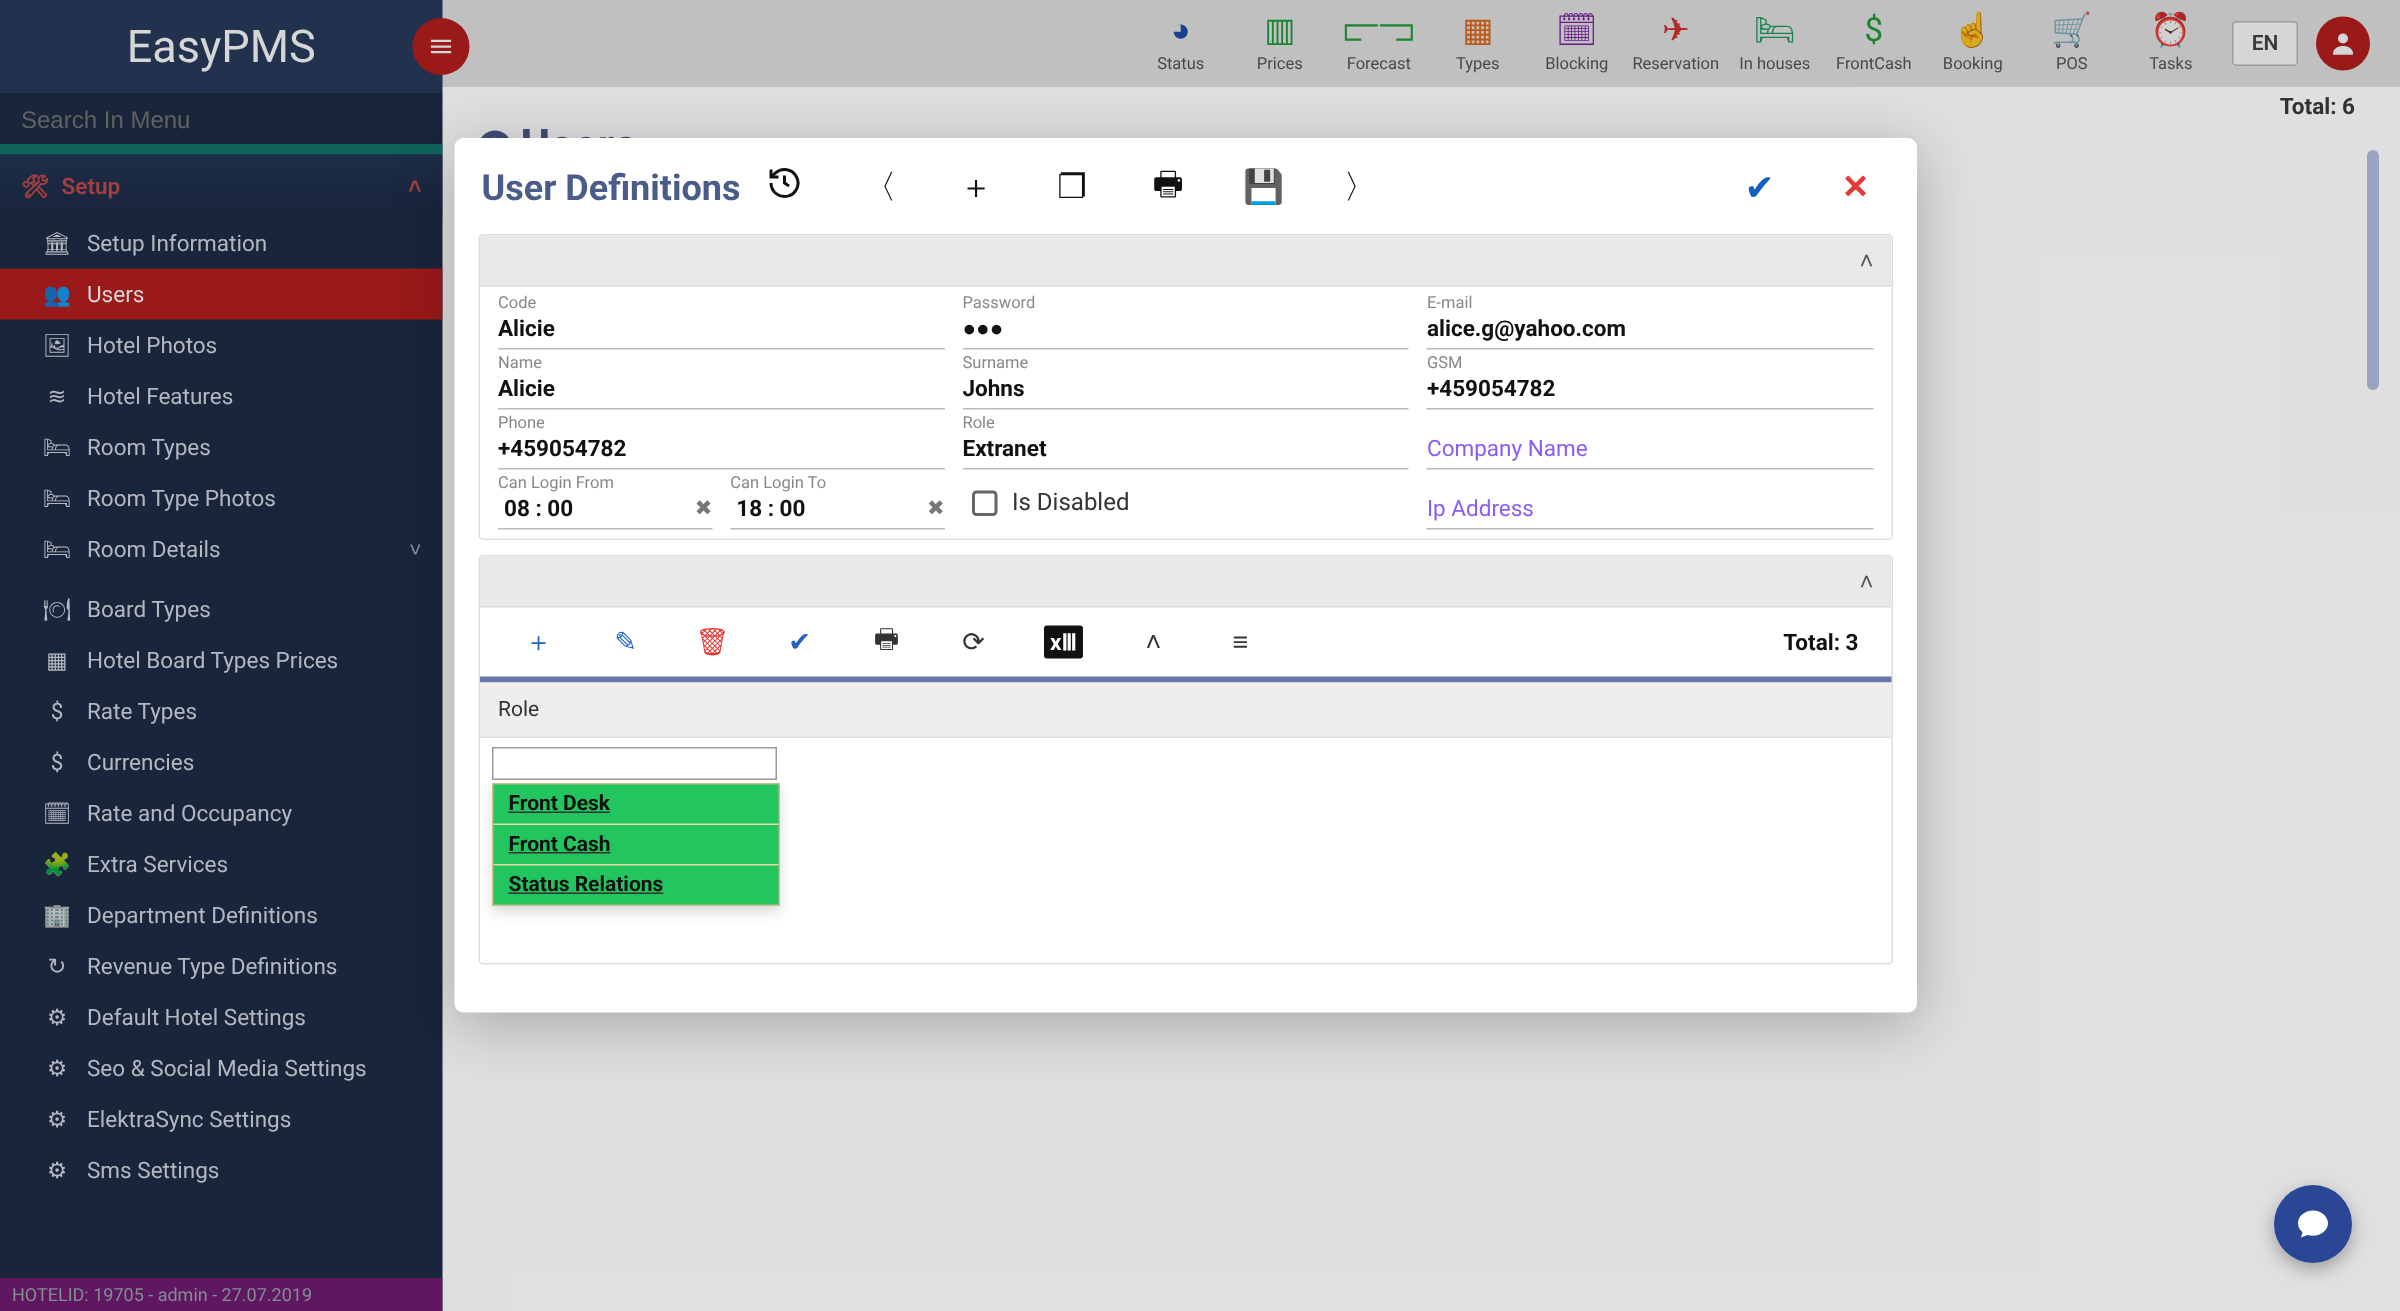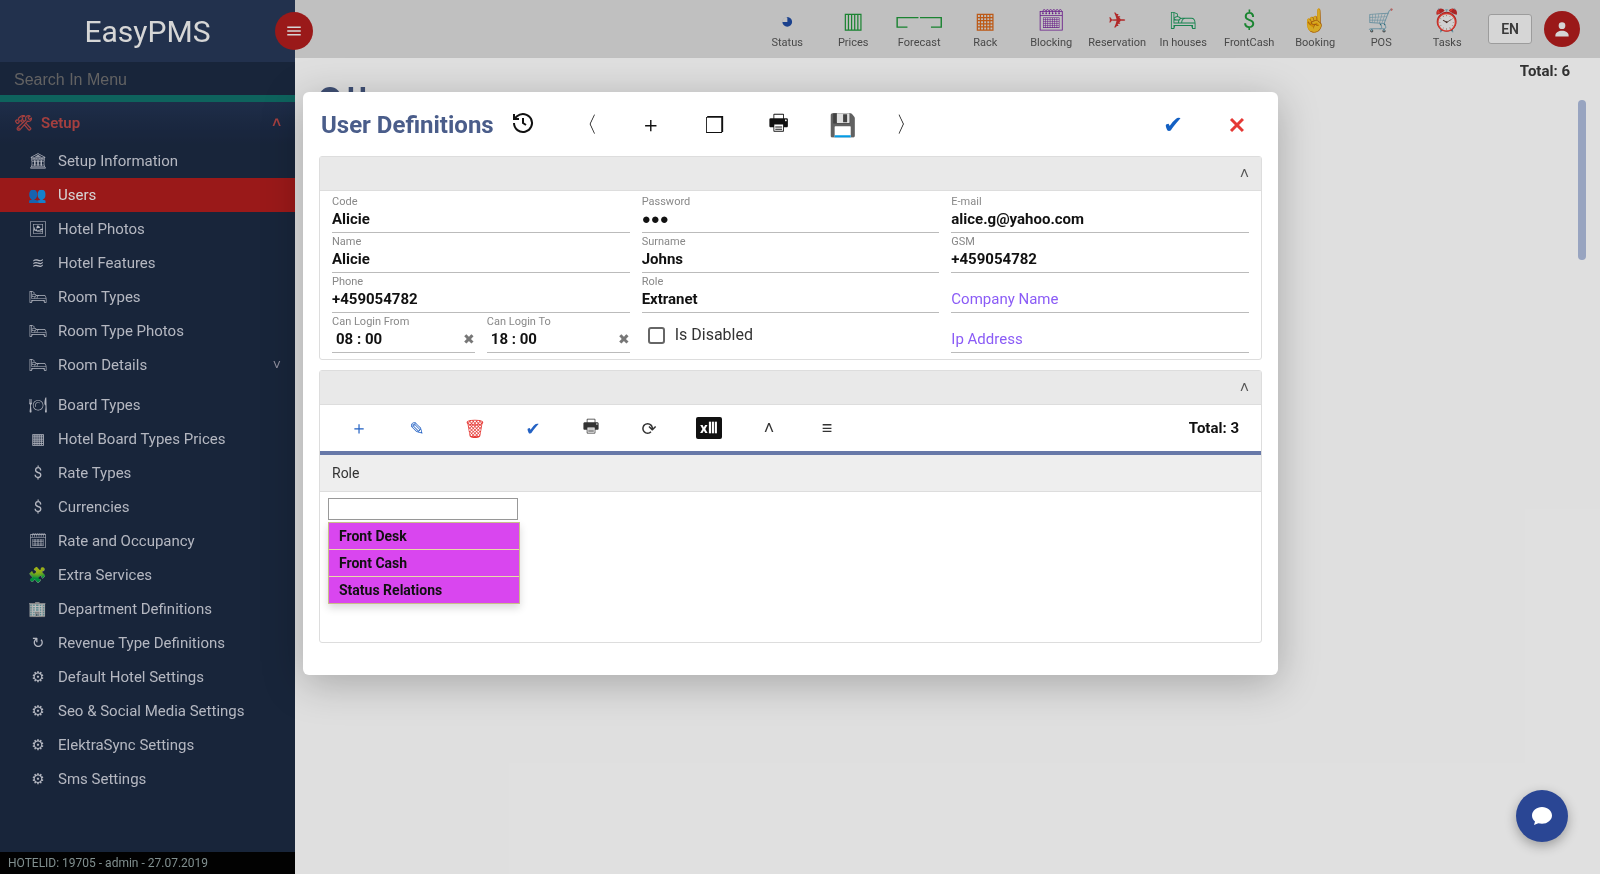--- a/index.html
+++ b/index.html
@@ -88,21 +88,21 @@
   display:flex; align-items:center; padding: 8px 14px 8px 28px;
   font-size: 15px; color:#d7dbe6; cursor:pointer;
   gap: 10px;
 }
 .nav-item.active { background:#b71c1c; color:#fff; }
 .nav-item .nicon { width:20px; text-align:center; font-size:15px; }
 .nav-item .chev { margin-left:auto; font-size:14px; color:#aab; }
 .nav-sep { height: 6px; }
 .footer-bar {
   position:absolute; bottom:0; left:0; right:0;
-  background: #000000; color:#9aa; font-size:12px;
+  background: #701a75; color:#9aa; font-size:12px;
   padding: 4px 8px;
 }
 
 
 .main {
   position: absolute; top: 62px; left: 295px; right: 0; bottom: 0;
   padding: 18px 24px;
   filter: brightness(0.9);
   z-index: 1;
 }
@@ -190,22 +190,23 @@
 .sub-total { margin-left:auto; font-weight:700; color:#111; font-size:15px; padding-right:12px; }
 .role-head {
   background:#eee; padding:10px 12px; font-size:14px; border-bottom:1px solid #ddd;
 }
 .role-body { padding: 6px 8px 8px; min-height: 150px; position:relative; }
 .role-input {
   width: 190px; border:1px solid #999; height:22px; padding: 2px 4px; font-size:13px;
 }
 .dropdown {
   position:absolute; left:8px; top: 30px; width:192px;
-  background:#d946ef; border:1px solid #c8bd88;
+  background:#22c55e; border:1px solid #c8bd88;
   box-shadow: 0 4px 8px rgba(0,0,0,0.15);
+  text-decoration: underline;
 }
 .dropdown .opt {
   padding: 5px 10px; font-size:14px; font-weight:700; color:#111;
   border-bottom:1px solid #e6dca7;
 }
 .dropdown .opt:last-child { border-bottom:none; }
 
 
 .chat-fab {
   position: fixed; right: 32px; bottom: 32px;
@@ -243,21 +244,21 @@
       <div class="hicon">
         <span class="glyph" style="color:#1f9d3a">▥</span>
         <span>Prices</span>
       </div>
       <div class="hicon">
         <span class="glyph" style="color:#1f9d3a">⫍⫎</span>
         <span>Forecast</span>
       </div>
       <div class="hicon">
         <span class="glyph" style="color:#e06a1a">▦</span>
-        <span>Rack</span>
+        <span>Types</span>
       </div>
       <div class="hicon">
         <span class="glyph" style="color:#7a1fa2">🗓</span>
         <span>Blocking</span>
       </div>
       <div class="hicon">
         <span class="glyph" style="color:#d32f2f">✈</span>
         <span>Reservation</span>
       </div>
       <div class="hicon">

